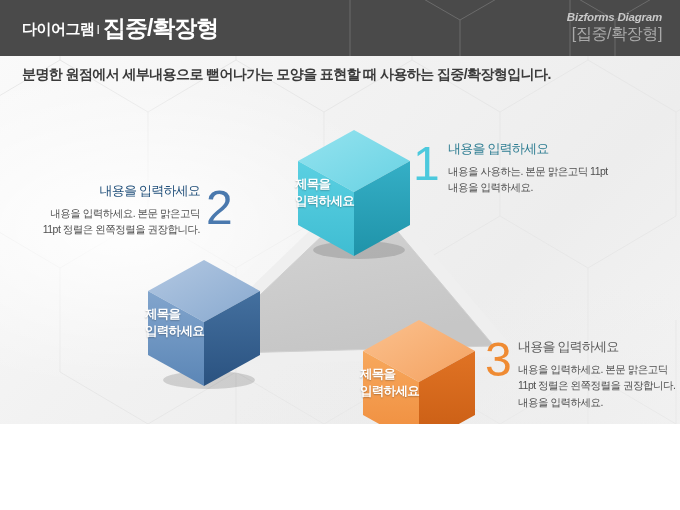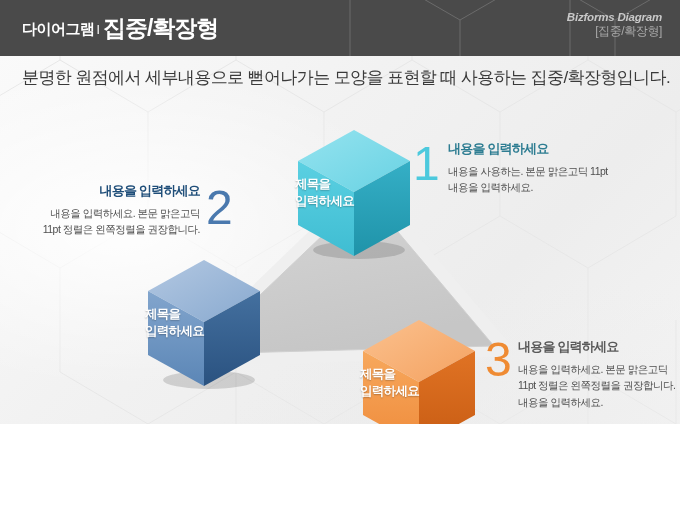--- a/index.html
+++ b/index.html
@@ -80,31 +80,31 @@
     line-height: 1.25;
   }
   .brand-name {
     font-size: 11.5px;
     font-weight: bold;
     color: #c9c9c9;
     letter-spacing: -0.2px;
     font-style: italic;
   }
   .brand-sub {
-    font-size: 12px;
+    font-size: 16px;
     color: #a9a9a9;
     letter-spacing: -0.4px;
   }
 
   
   #subtitle {
     position: absolute;
     left: 22px; top: 66px;
-    font-size: 17px;
-    font-weight: normal;
+    font-size: 14px;
+    font-weight: bold;
     color: #3a3a3a;
     letter-spacing: -0.6px;
     white-space: nowrap;
   }
 
   
   #stage {
     position: absolute;
     left: 0; top: 0;
     width: 680px; height: 510px;
@@ -146,21 +146,21 @@
   .item-text { position: absolute; }
   .num {
     position: absolute;
     font-size: 48px;
     font-weight: normal;
     line-height: 1;
     font-family: "Liberation Sans", sans-serif;
   }
   .item-head {
     font-size: 13px;
-    font-weight: bold;
+    font-weight: normal;
     letter-spacing: -0.8px;
     margin-bottom: 5px;
     white-space: nowrap;
   }
   .item-body {
     font-size: 10.5px;
     color: #4f4f4f;
     line-height: 1.55;
     letter-spacing: -0.5px;
     white-space: nowrap;

